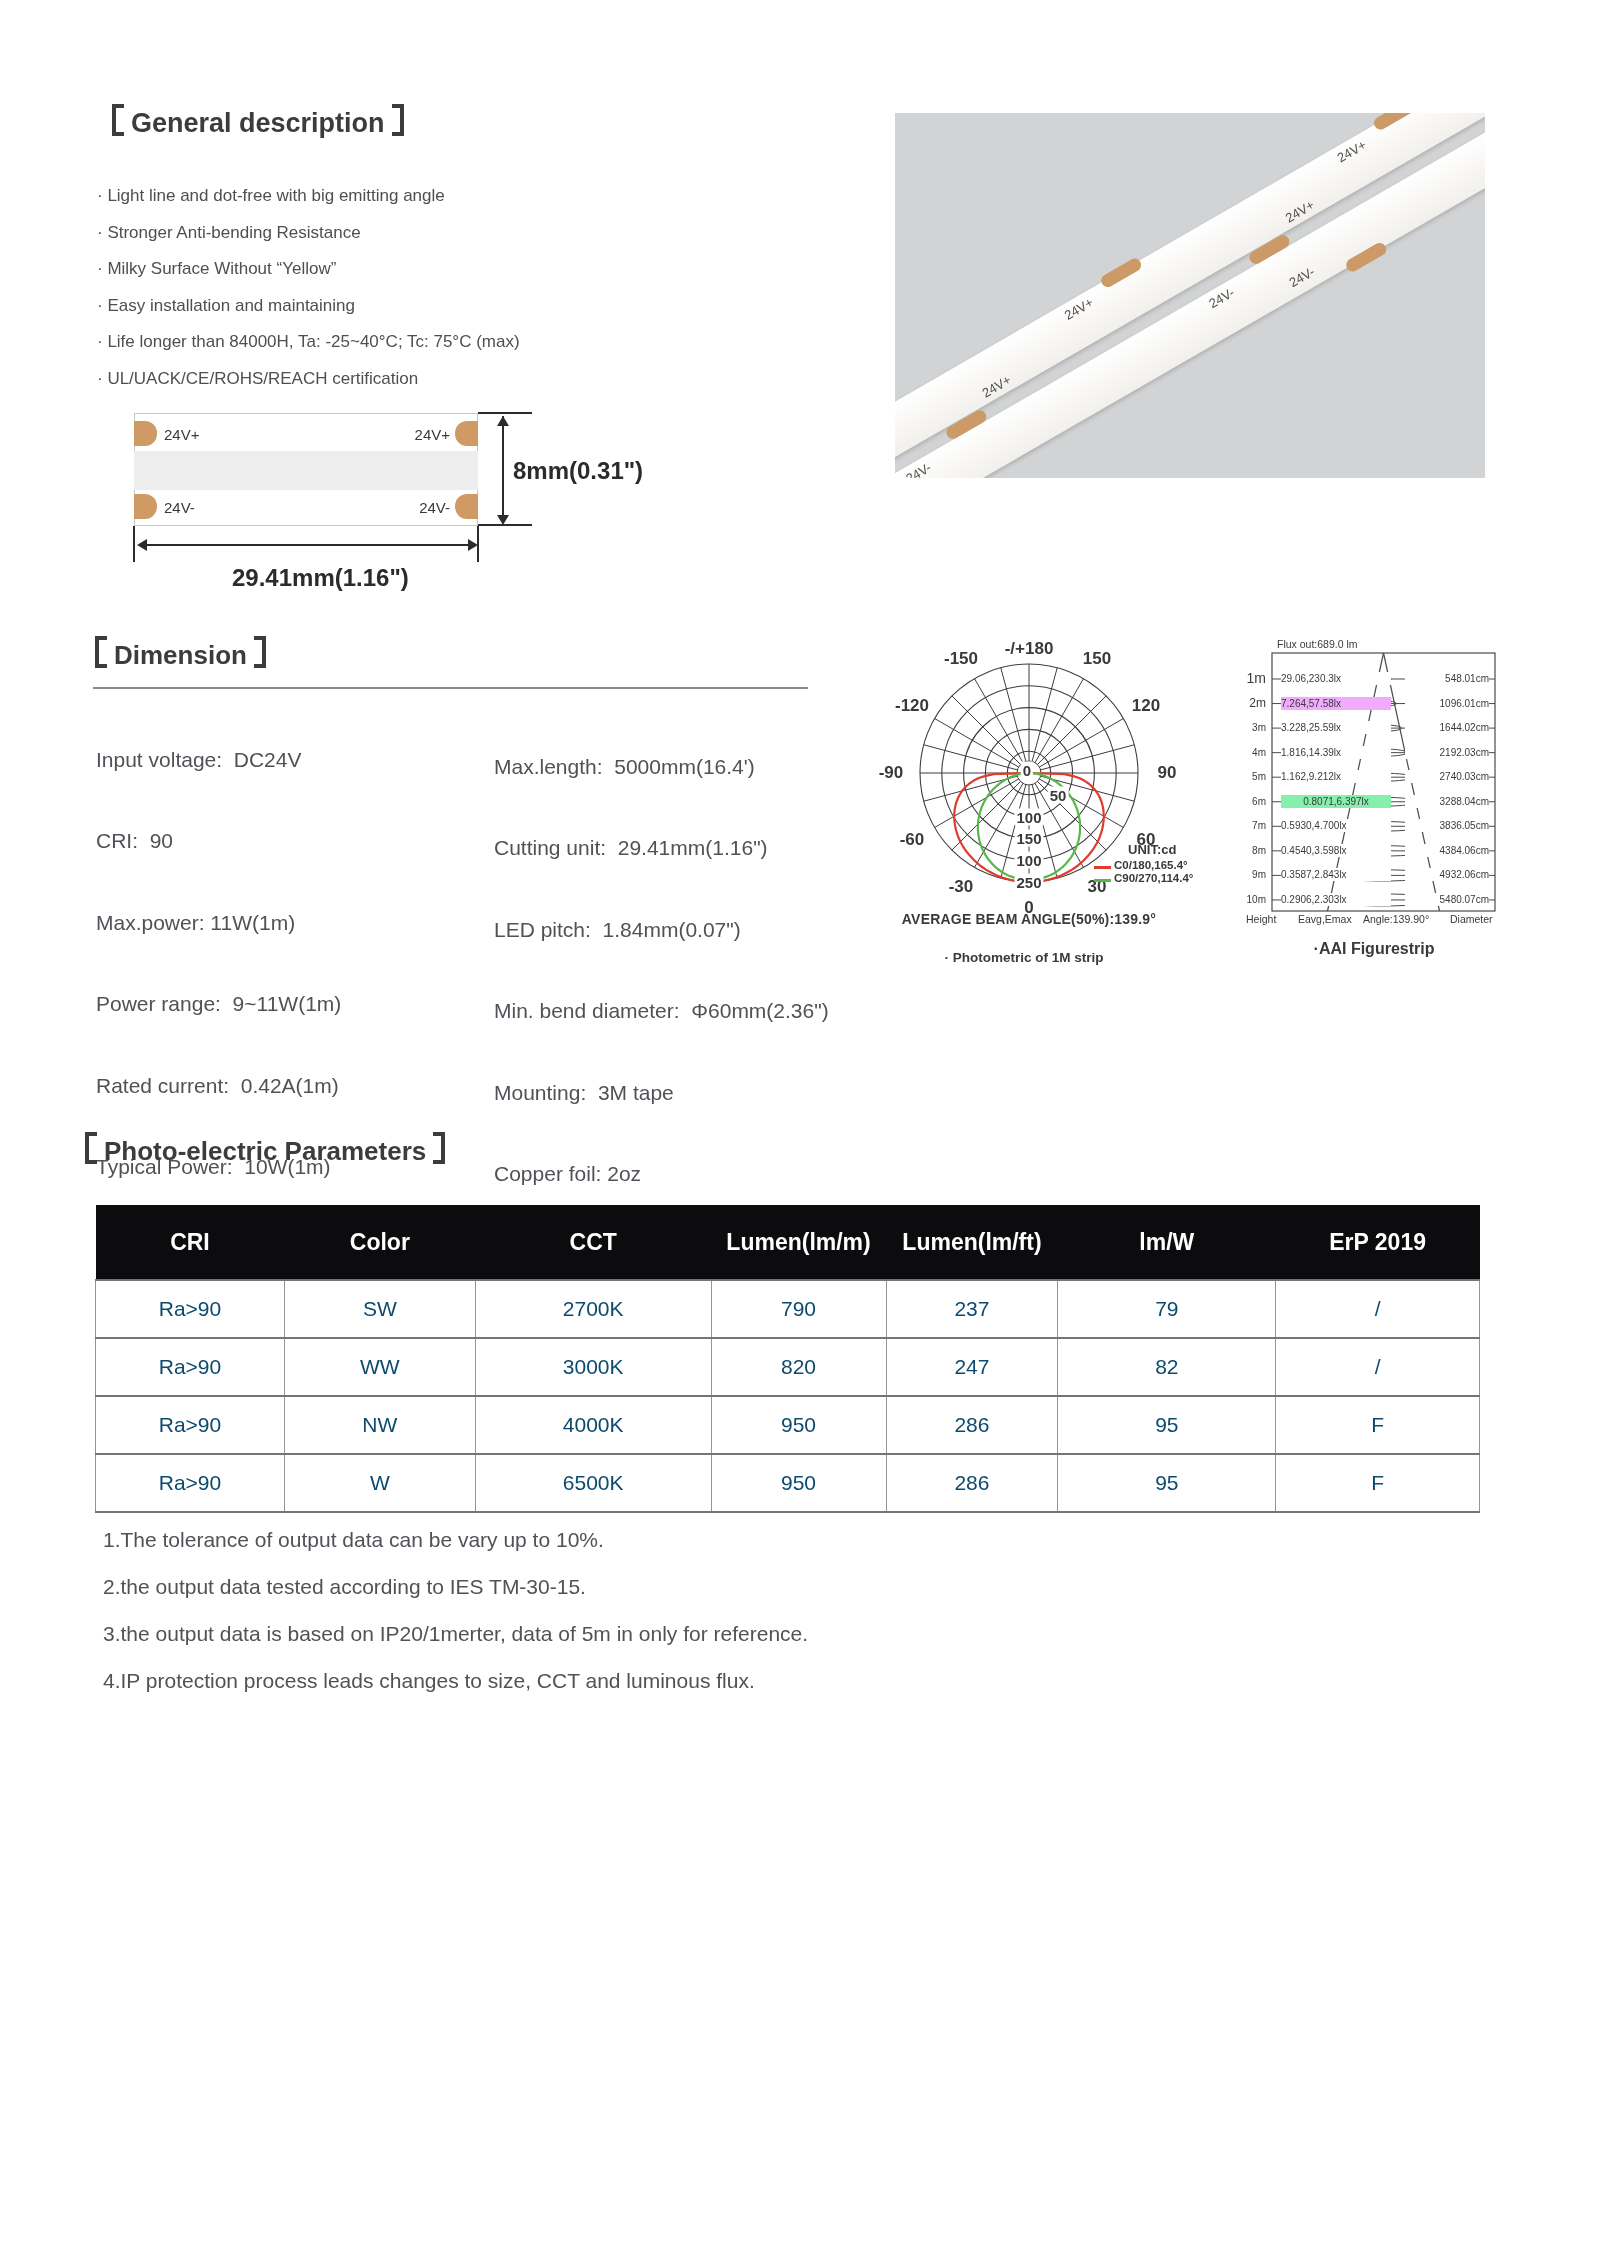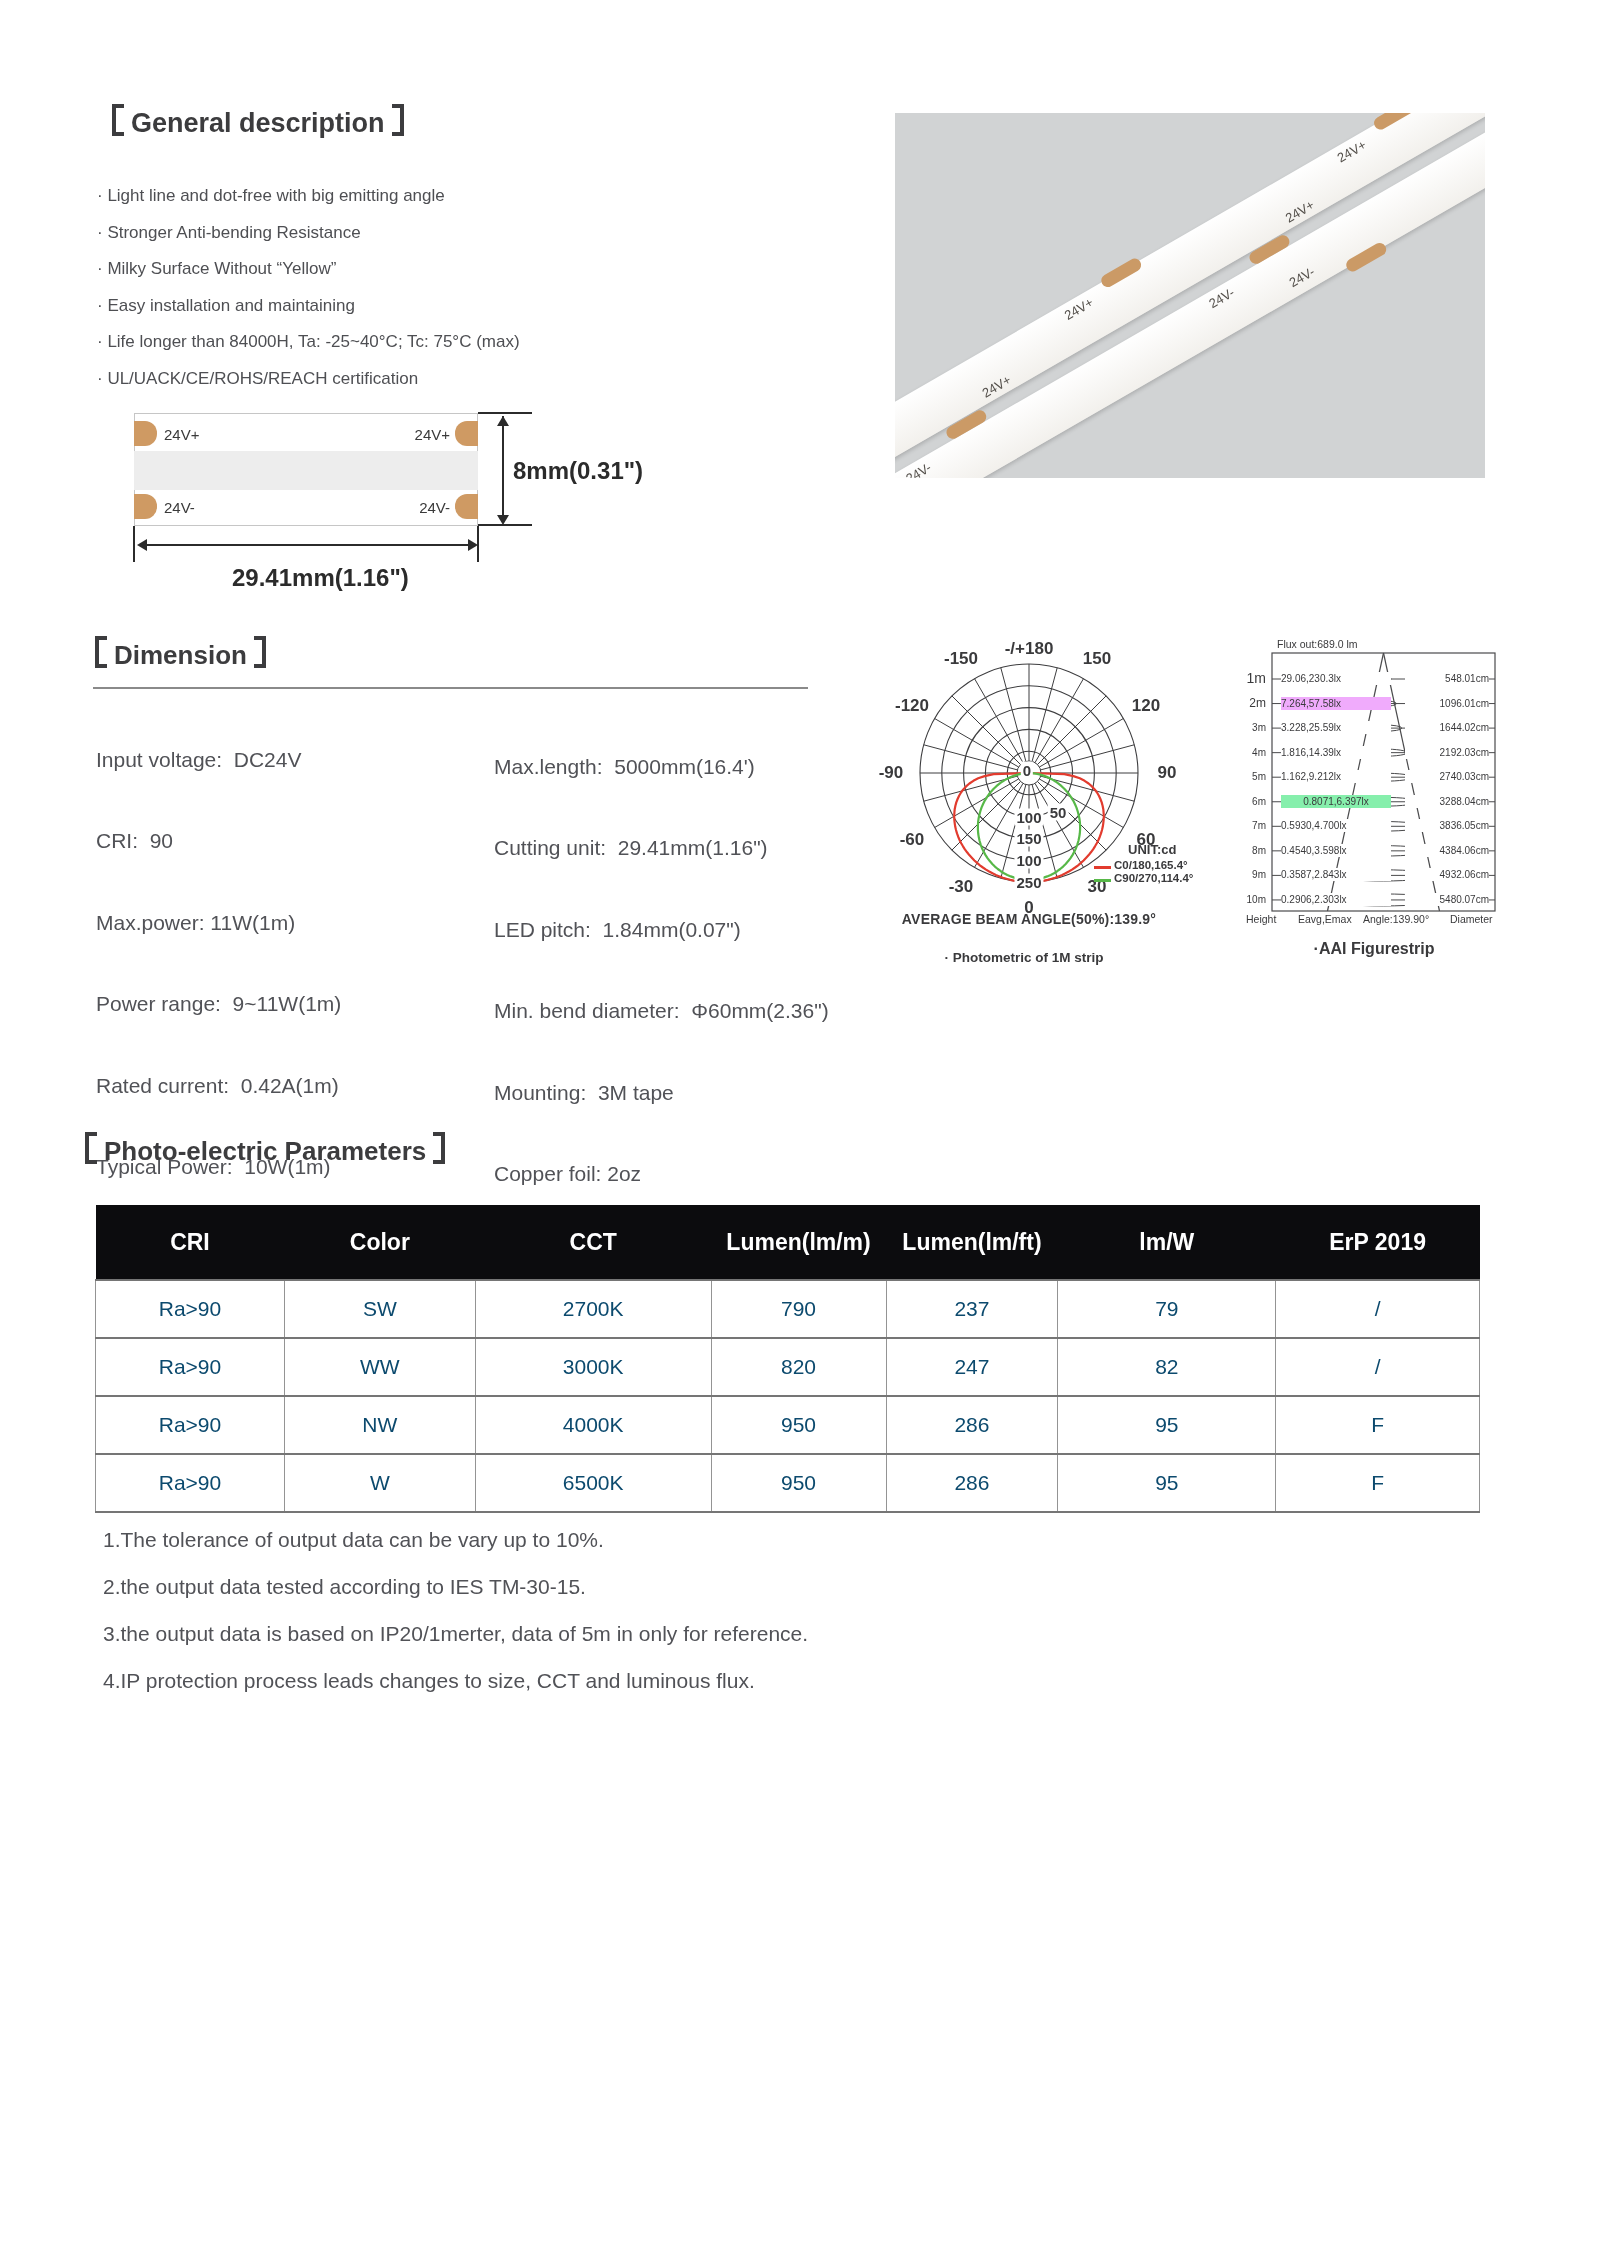--- a/index.html
+++ b/index.html
@@ -182,21 +182,21 @@
 <span class="plab" style="left:1146px;top:706px;">120</span>
 <span class="plab" style="left:912px;top:706px;">-120</span>
 <span class="plab" style="left:1167px;top:773px;">90</span>
 <span class="plab" style="left:891px;top:773px;">-90</span>
 <span class="plab" style="left:1146px;top:840px;">60</span>
 <span class="plab" style="left:912px;top:840px;">-60</span>
 <span class="plab" style="left:1097px;top:887px;">30</span>
 <span class="plab" style="left:961px;top:887px;">-30</span>
 <span class="plab" style="left:1029px;top:908px;">0</span>
 <span class="rlab" style="left:1027px;top:770px;">0</span>
-<span class="rlab" style="left:1058px;top:795px;margin-top:17px;">50</span>
+<span class="rlab" style="left:1058px;top:795px;">50</span>
 <span class="rlab" style="left:1029px;top:817px;">100</span>
 <span class="rlab" style="left:1029px;top:838px;">150</span>
 <span class="rlab" style="left:1029px;top:860px;">100</span>
 <span class="rlab" style="left:1029px;top:882px;">250</span>
 <span class="unit-label" style="left:1128px;top:842px;">UNIT:cd</span>
 <div class="legend-swatch" style="left:1094px;top:866px;background:#e23b2e;"></div>
 <span class="legend-text" style="left:1114px;top:859px;">C0/180,165.4°</span>
 <div class="legend-swatch" style="left:1094px;top:879px;background:#57b848;"></div>
 <span class="legend-text" style="left:1114px;top:872px;">C90/270,114.4°</span>
 <span class="beam-note" style="left:1029px;top:919px;">AVERAGE BEAM ANGLE(50%):139.9°</span>

